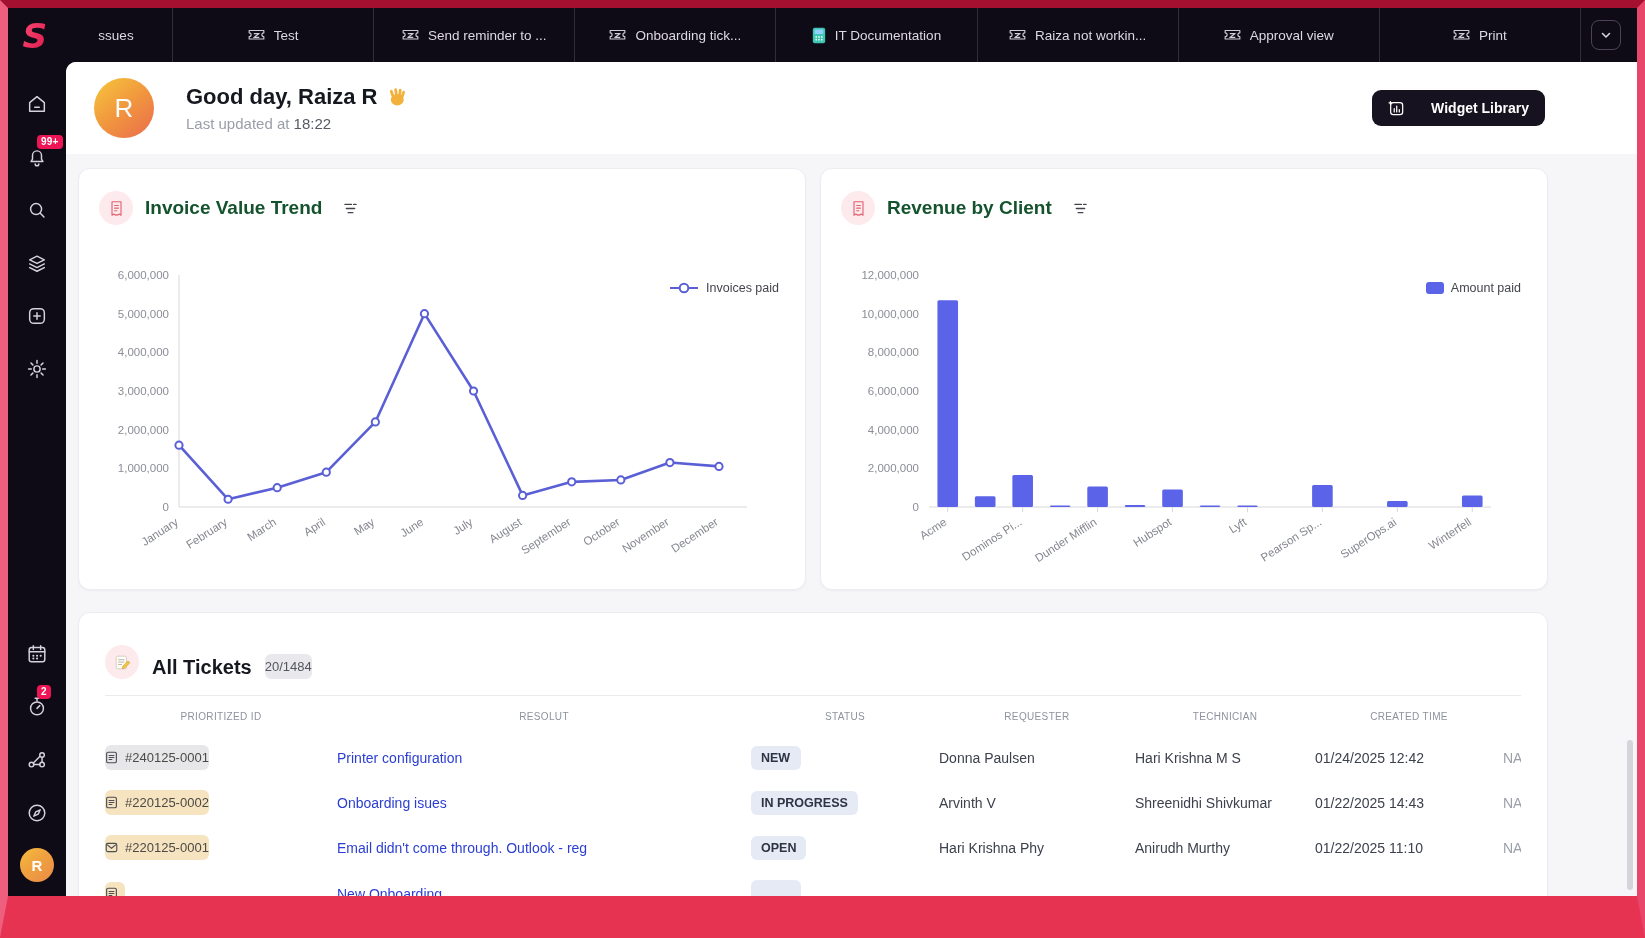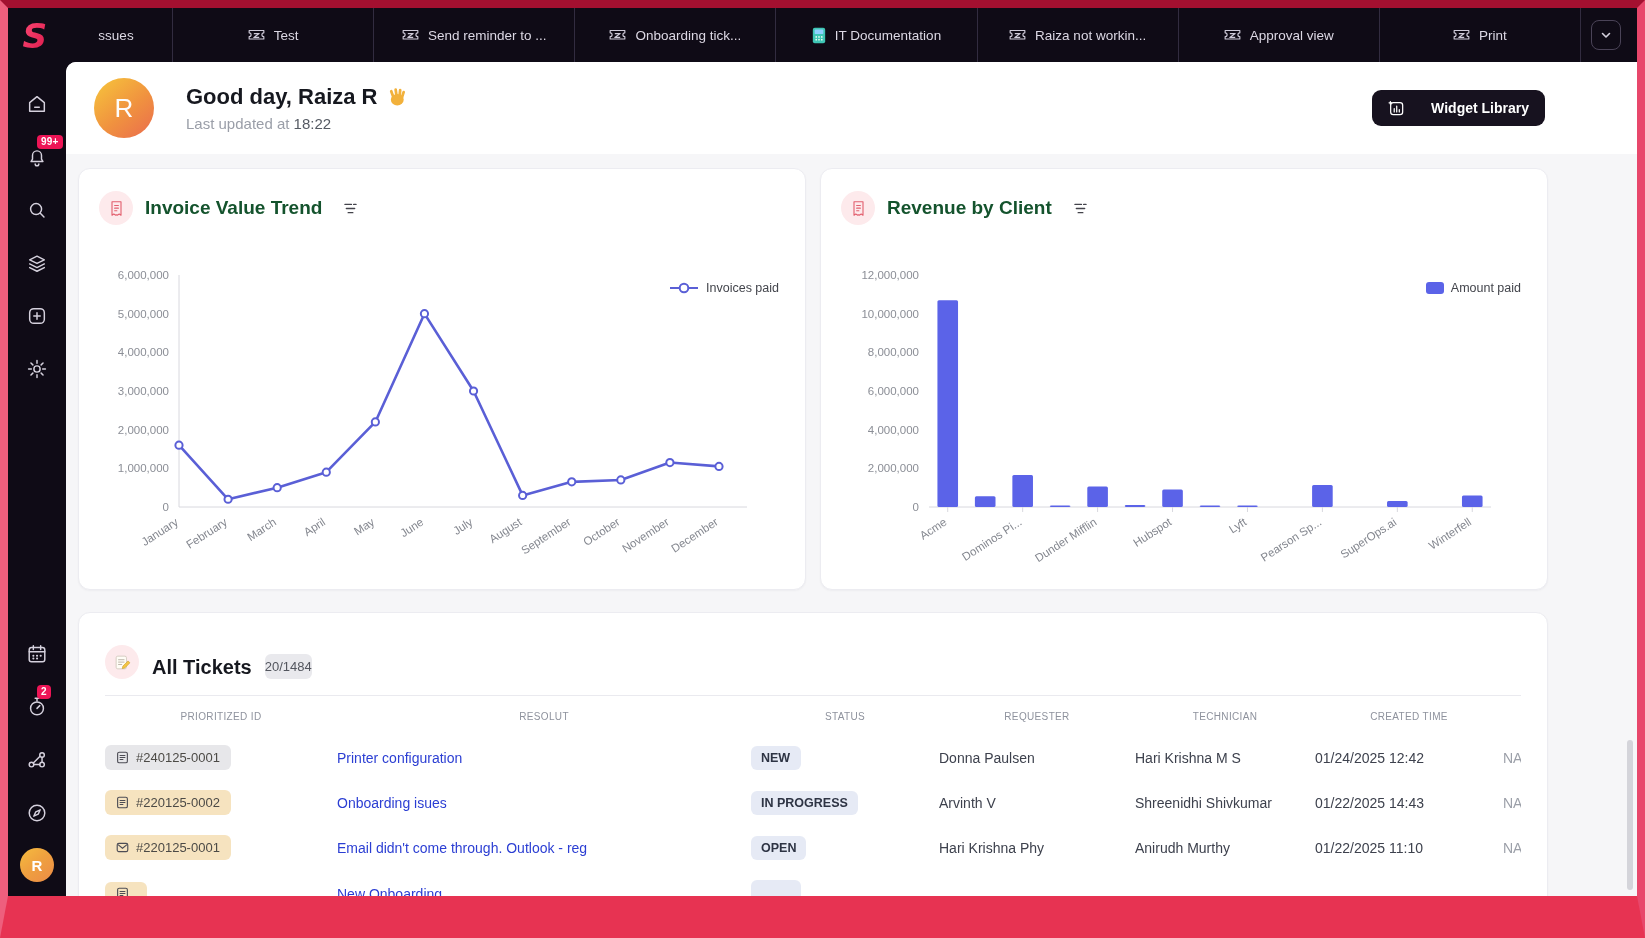--- a/index.html
+++ b/index.html
@@ -63,21 +63,21 @@
   .pt{fill:#fff;stroke-width:2;}
   
   .tickets-card{margin:22px 0 0 12px;width:1470px;height:380px;padding:22px 26px 0;overflow:hidden;}
   .t-head{display:flex;align-items:flex-end;gap:13px;height:44px;}
   .t-title{font-size:20px;font-weight:bold;color:#16181f;margin:0;}
   .count-badge{background:#e9e9ed;border-radius:6px;padding:5px 0;font-size:13px;color:#53565e;}
   .table-clip{overflow:hidden;margin-top:16px;border-top:1px solid #eaeaef;}
   table{border-collapse:collapse;table-layout:fixed;width:1518px;}
   th{font-size:10px;font-weight:500;color:#8e929d;letter-spacing:.35px;text-align:center;padding:15px 0 13px;}
   td{padding:10px 0;font-size:14px;color:#3d414d;vertical-align:middle;}
-  .id-badge{display:inline-flex;align-items:center;gap:7px;border-radius:6px;padding:5px 11px;font-size:13px;color:#4c4a46;}
+  .id-badge{display:inline-flex;align-items:center;gap:7px;border-radius:6px;padding:5px 0;font-size:13px;color:#4c4a46;}
   .id-gray{background:#e7e7ea;}
   .id-tan{background:#f6e3bf;}
   .subject-link{color:#2b3ed3;font-weight:500;text-decoration:none;cursor:pointer;}
   .status-badge{display:inline-block;background:#e6eaf5;border-radius:6px;padding:5px 10px;font-size:12.5px;
     font-weight:600;color:#2e3444;min-width:30px;min-height:14px;}
   .na{color:#9b9fa8;}
   .scroll-thumb{position:absolute;right:4px;bottom:6px;width:6px;height:150px;border-radius:3px;background:#d4d4da;cursor:grab;}
 </style>
 </head>
 <body>

